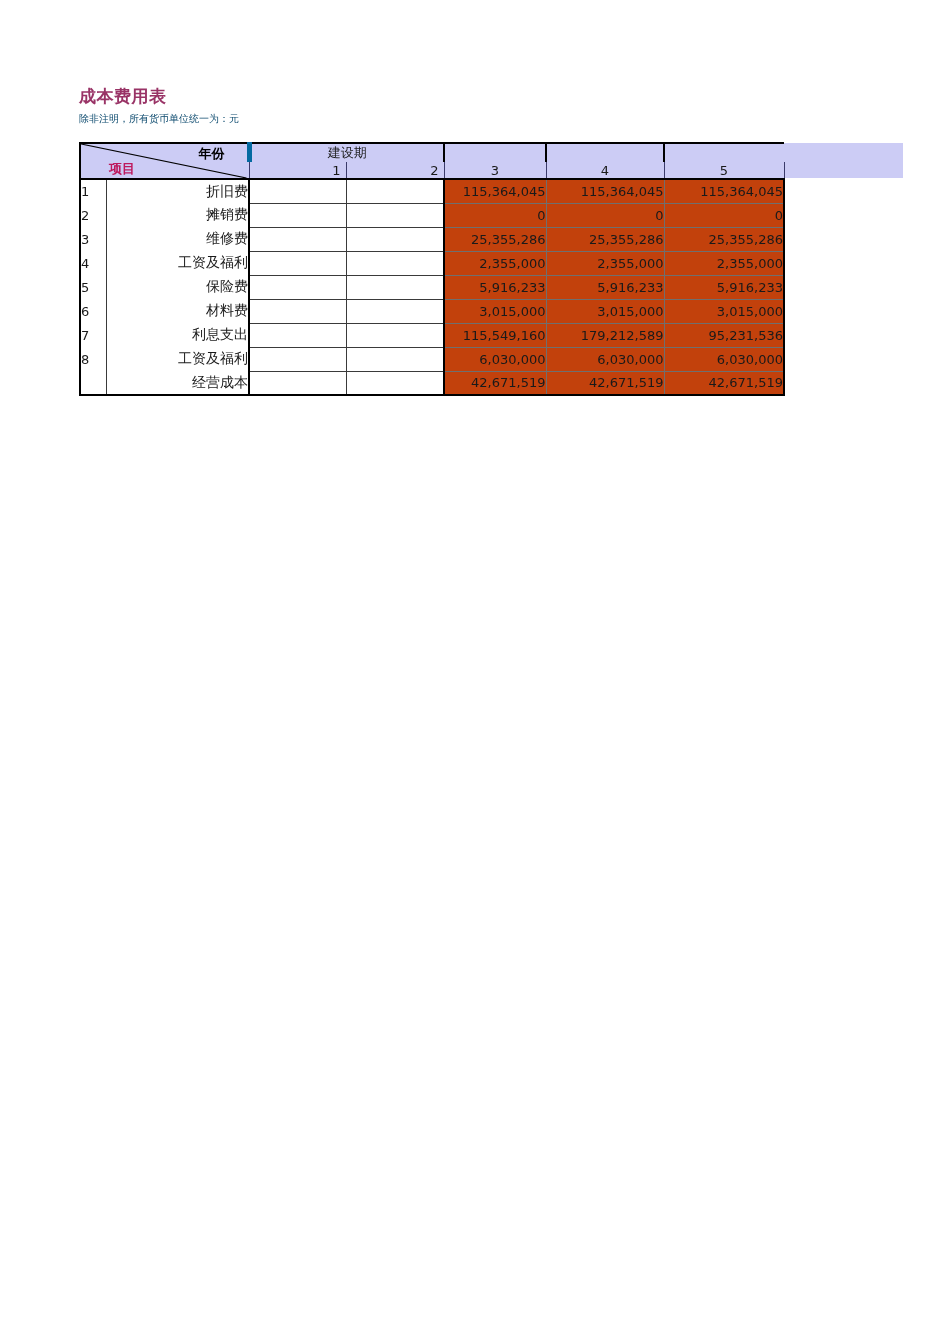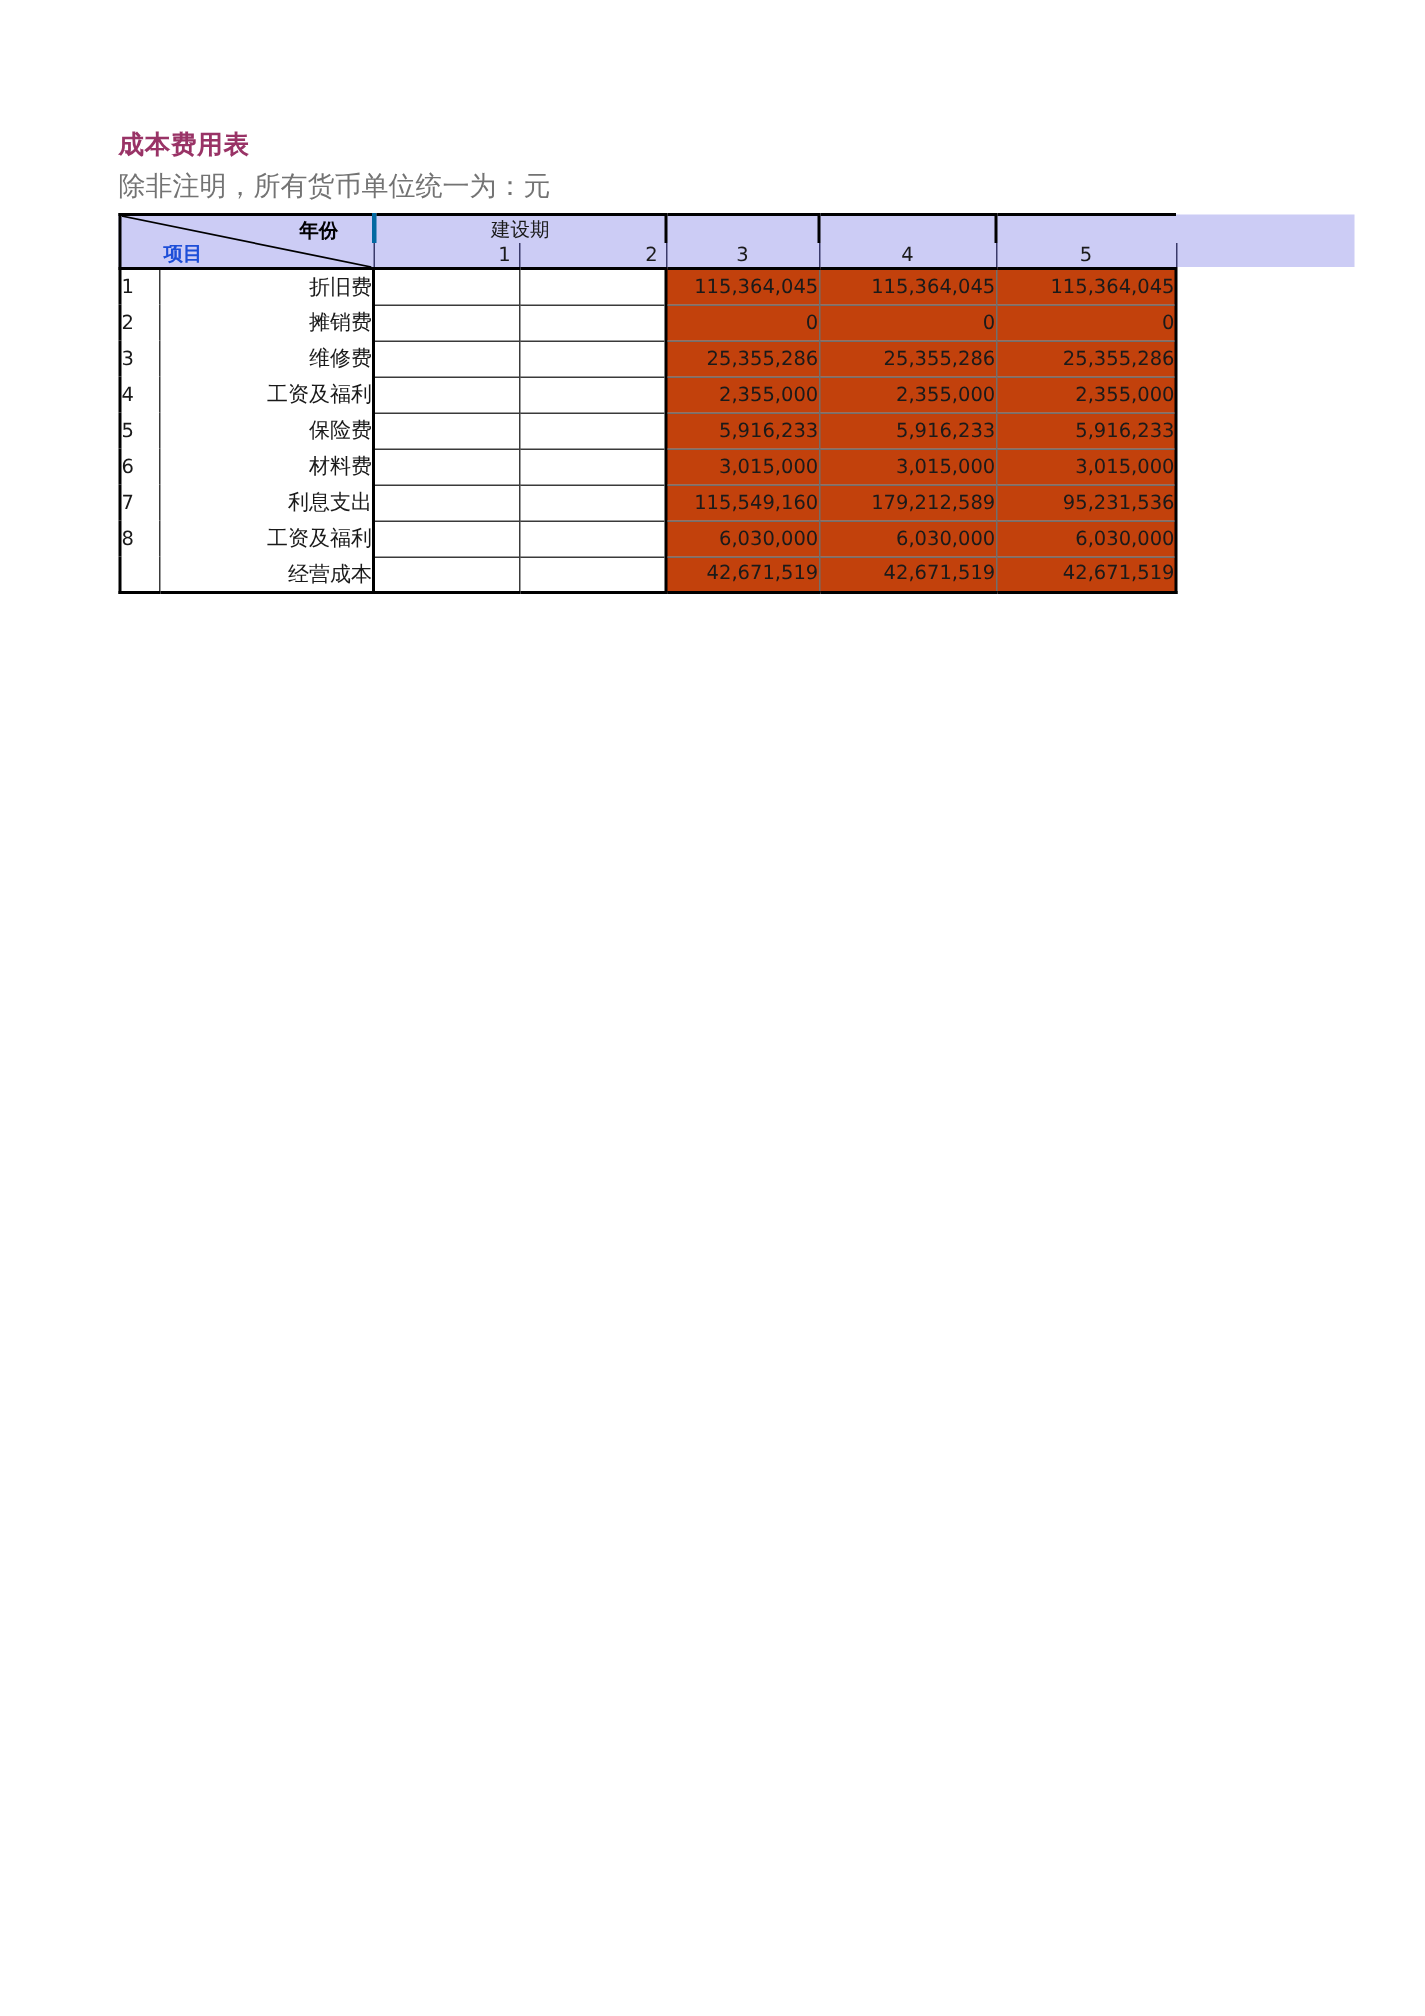--- a/index.html
+++ b/index.html
@@ -33,22 +33,22 @@
     font-weight: bold;
     color: #993366;
     letter-spacing: 0.5px;
     white-space: nowrap;
   }
   .subtitle {
     position: absolute;
     left: 79px;
     top: 112px;
     font-family: "DejaVu Sans", "Liberation Sans", sans-serif;
-    font-size: 18px;
-    color: #737373;
+    font-size: 10px;
+    color: #0c4a6e;
     white-space: nowrap;
   }
 
   
   .header-band {
     position: absolute;
     left: 79px;
     top: 143px;
     width: 824px;
     height: 35px;
@@ -127,32 +127,32 @@
     font-weight: bold;
     font-size: 13px;
     color: #000;
   }
   .corner .lbl-item {
     position: absolute;
     left: 28px;
     bottom: 0px;
     font-weight: bold;
     font-size: 13px;
-    color: #1d4ed8;
+    color: #be185d;
   }
 
   
   .grp {
     background: #ccccf5;
     text-align: center;
     font-weight: bold;
     font-size: 13px;
     height: 18px;
     border-top: 2px solid #000000;
-    border-left: 3px solid #0369a1;
+    border-left: 5px solid #0369a1;
     border-right: 1px solid #3a3a6a;
   }
   .grp-blank {
     background: #ccccf5;
     height: 18px;
     border-top: 2px solid #000000;
     border-left: 2px solid #000000;
   }
 
   

